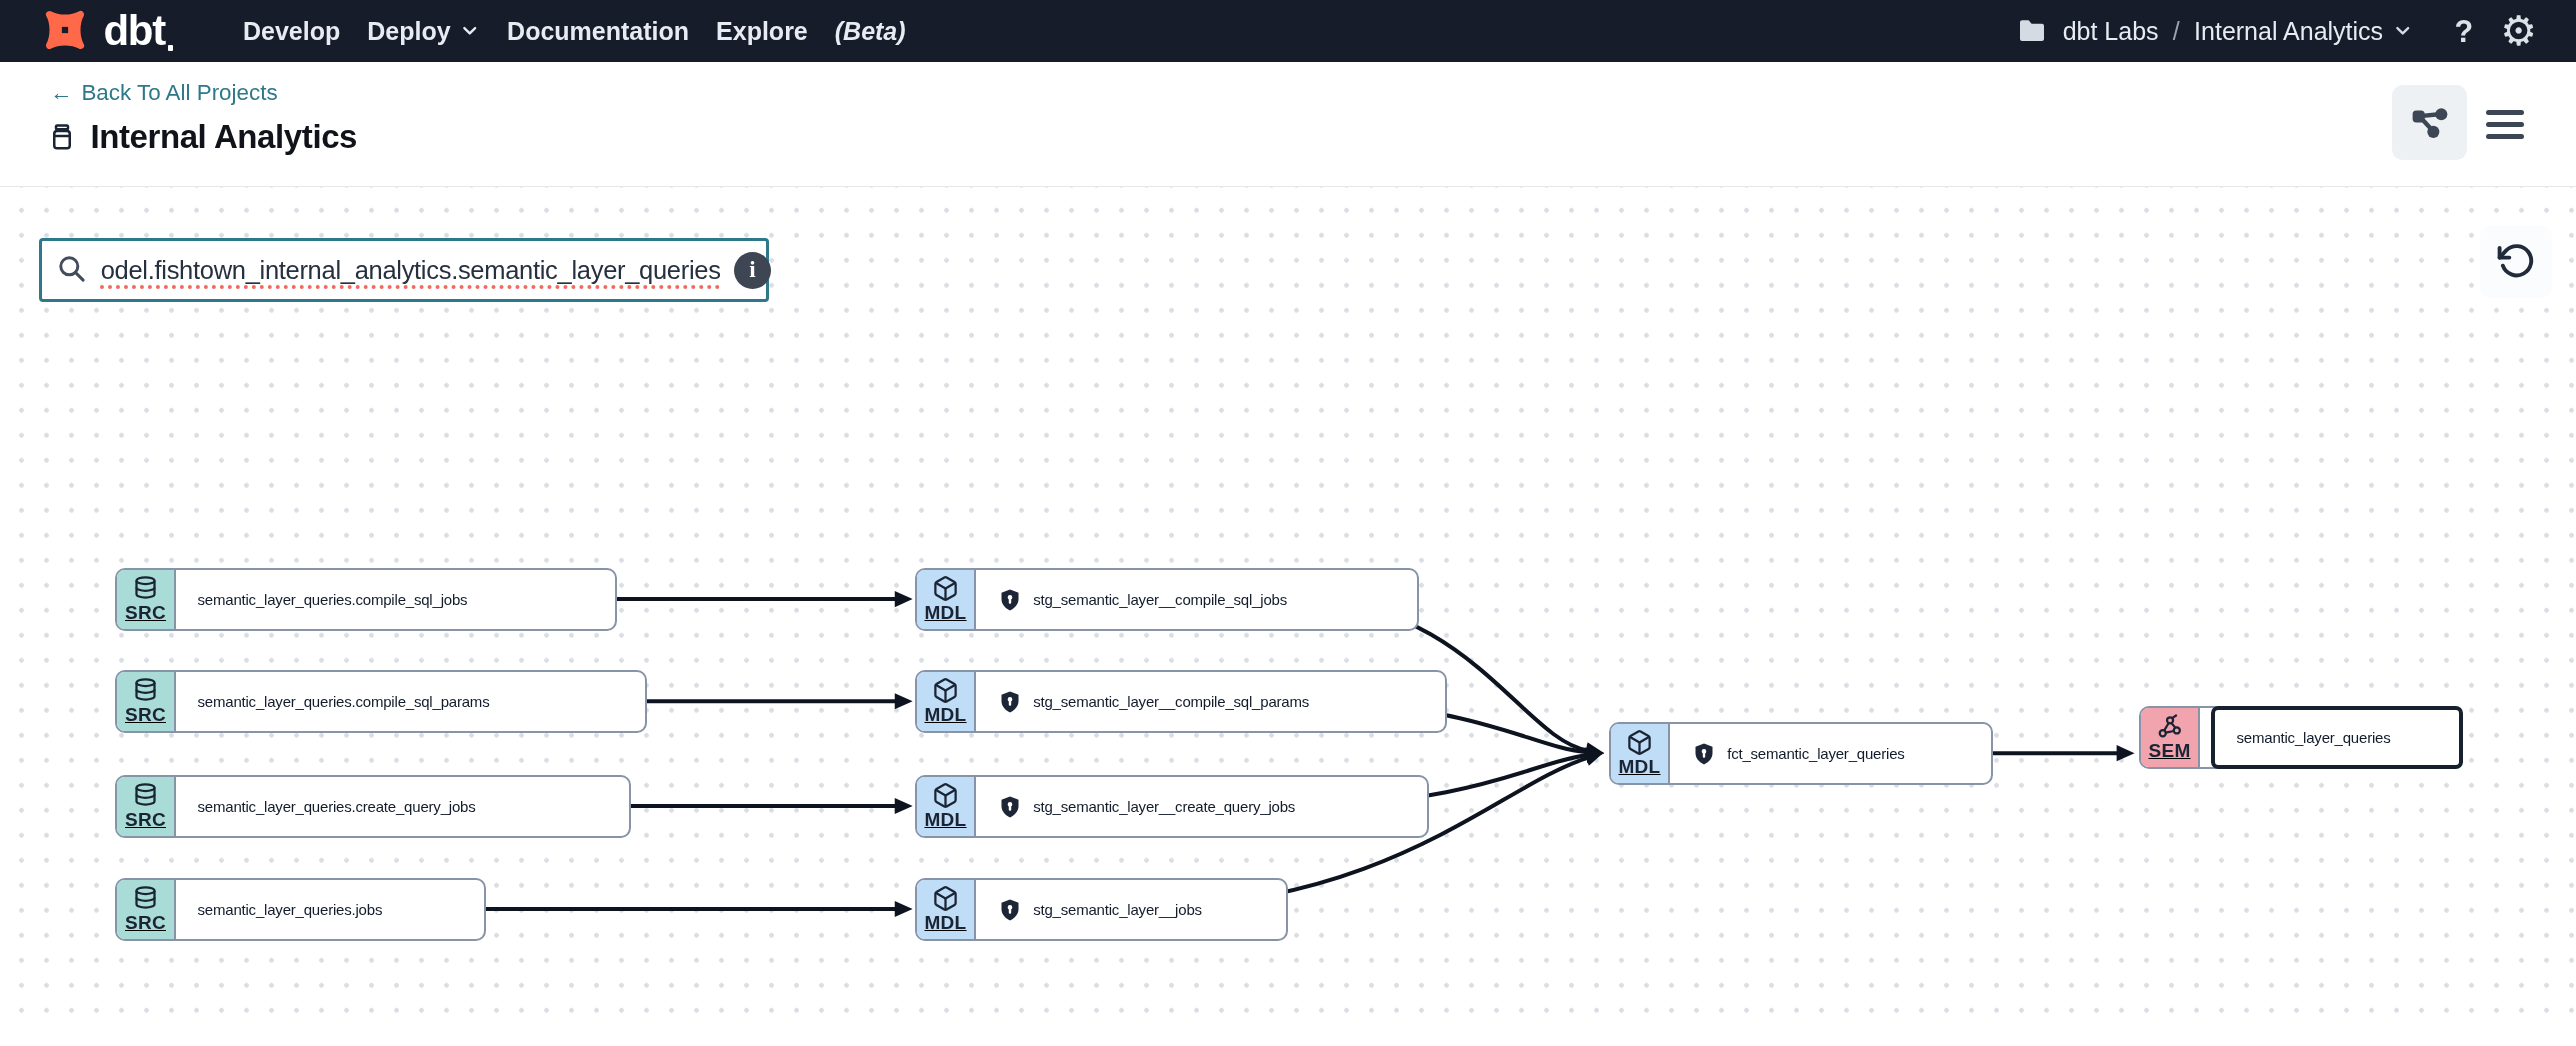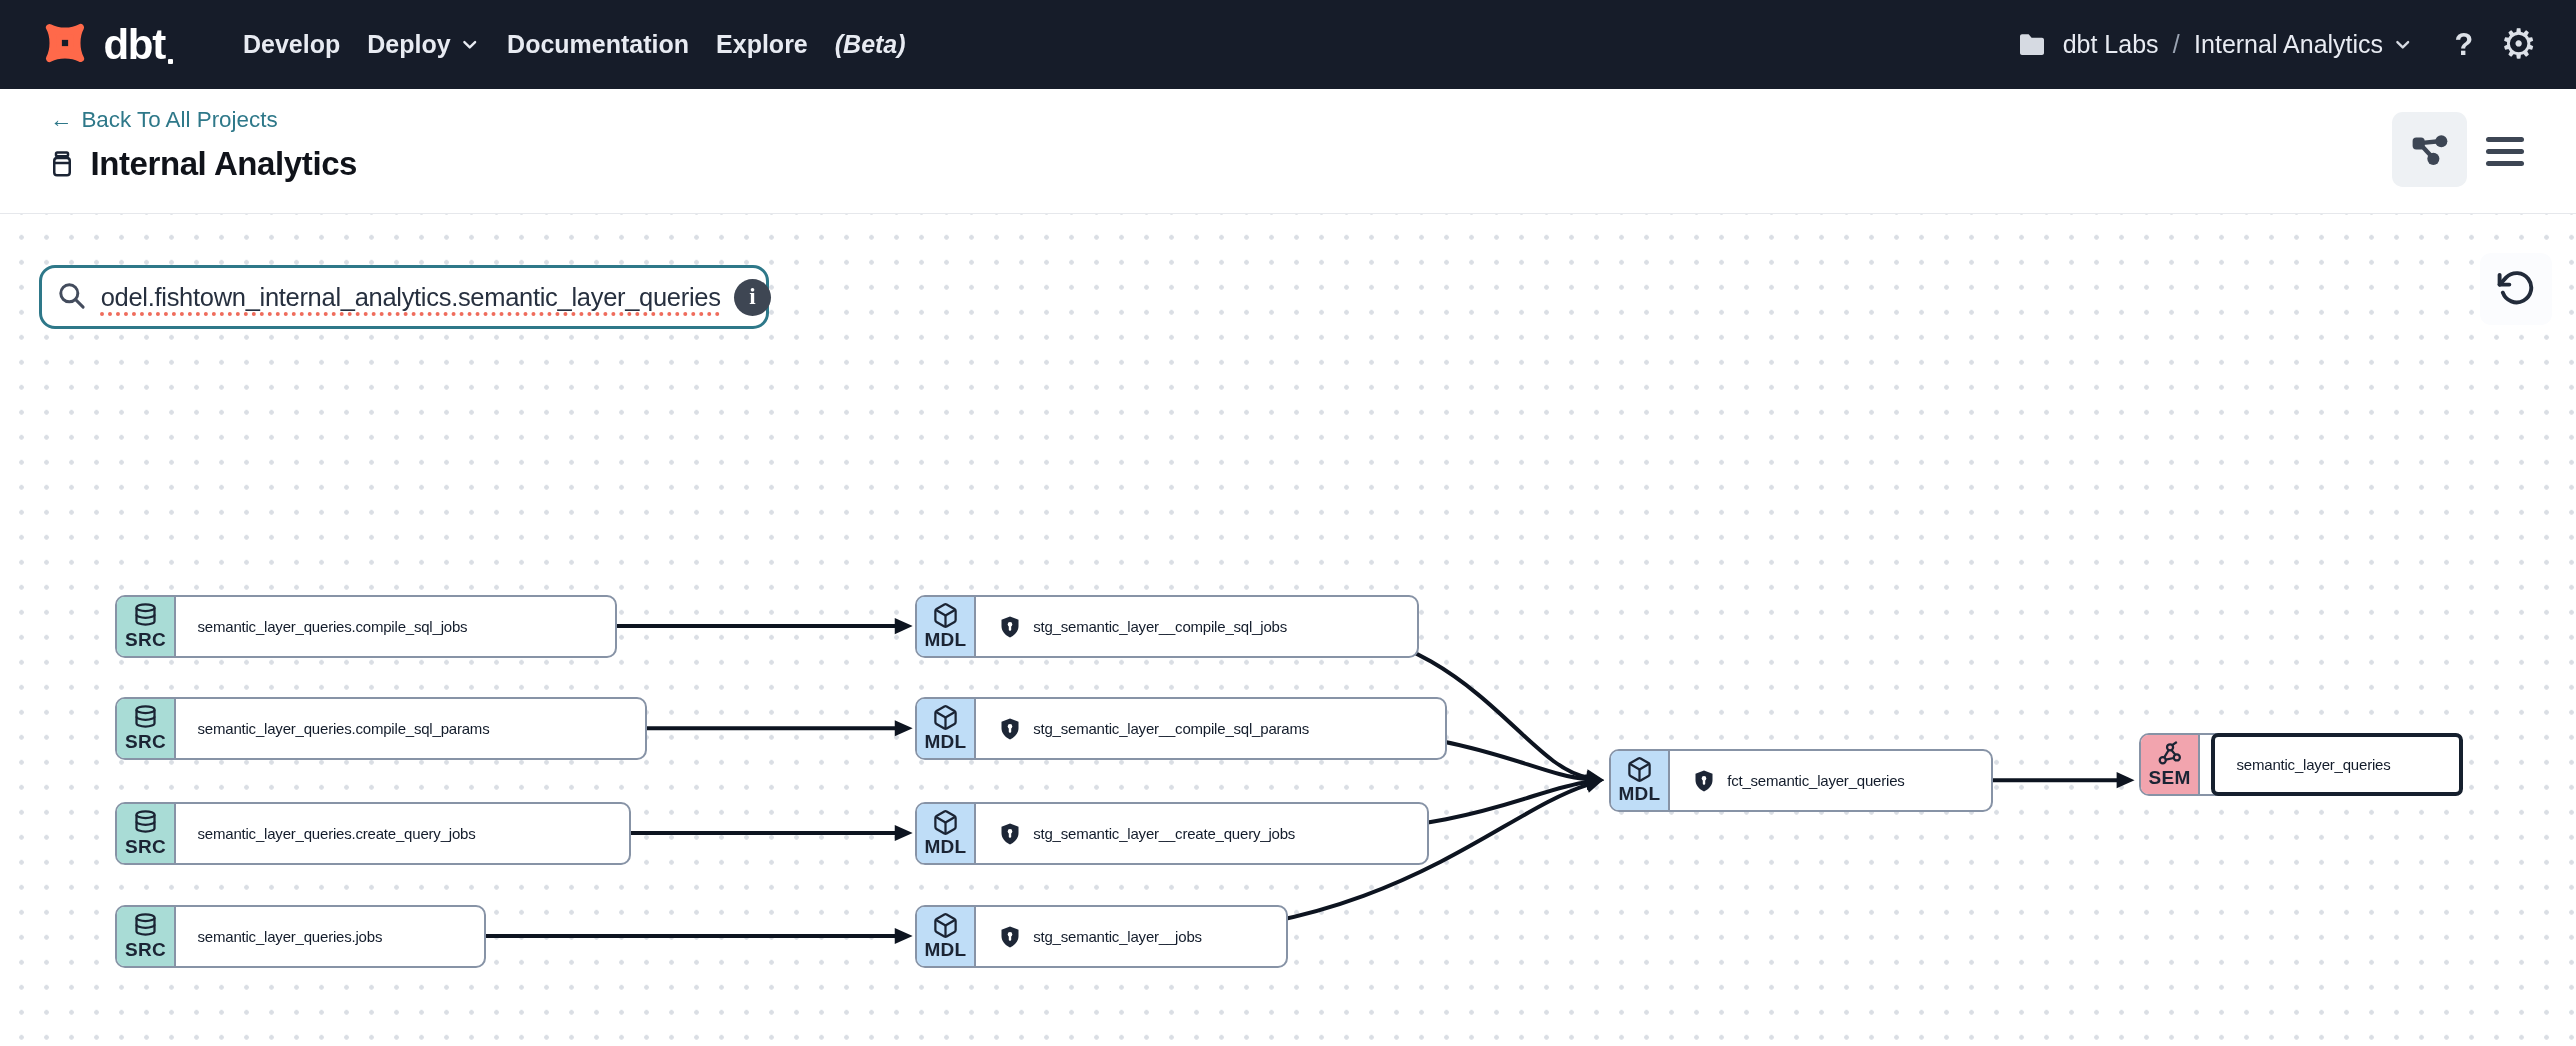--- a/index.html
+++ b/index.html
@@ -1,19 +1,19 @@
 <!DOCTYPE html>
 <html style="font-size:14.3px"><head>
 <meta charset="utf-8">
 <style>
   * { margin:0; padding:0; box-sizing:border-box; }
   html,body { width:2576px; height:1047px; background:#fff; font-family:"Liberation Sans",sans-serif; overflow:hidden; }
 
   
-  .navbar { height:89px; background:#161c29; display:flex; align-items:center; padding:0 39px; }
+  .navbar { height:62px; background:#161c29; display:flex; align-items:center; padding:0 39px; }
   .logo { display:flex; align-items:center; cursor:pointer; }
   .logo svg { width:52px; height:52px; }
   .brand-text { color:#fff; font-size:42px; font-weight:700; letter-spacing:-1.3px; margin-left:12.5px; }
   .brand-dot { width:5.4px; height:5.4px; background:#fff; border-radius:0.9px; align-self:flex-end; margin:0 0 8px 2.7px; }
   .nav-menu { display:flex; gap:27px; margin-left:70px; }
   .nav-item { color:#e8ebf2; font-size:25px; font-weight:600; display:flex; align-items:center; gap:8px; cursor:pointer; }
   .nav-item .beta { font-style:italic; margin-left:19px; }
   .chev svg { width:21.5px; height:21.5px; display:block; }
   .nav-right { margin-left:auto; display:flex; align-items:center; color:#e8ebf2; font-size:25px; }
   .folder-ic { margin-right:14.3px; display:flex; }
@@ -36,35 +36,35 @@
   .hamburger i { display:block; width:38px; height:5px; background:#3d4654; border-radius:2.7px; }
 
   
   .canvas { position:relative; width:2576px; height:834px; background-color:#fff;
     background-image:radial-gradient(circle, #dadee4 2.1px, transparent 2.5px);
     background-size:25px 25px; background-position:9px 10.8px; }
   #edges { position:absolute; left:0; top:0; width:2576px; height:834px; z-index:1; }
   .edge { fill:none; stroke:#0d1420; stroke-width:4.5; }
 
   .search-bar { position:absolute; left:39px; top:51px; width:730px; height:64px; z-index:3;
-    border:3.1px solid #2e7889; border-radius:16px; background:#fff; display:flex; align-items:center; padding:0 14.3px; gap:13.4px; cursor:text; }
+    border:3.1px solid #2e7889; border-radius:4px; background:#fff; display:flex; align-items:center; padding:0 14.3px; gap:13.4px; cursor:text; }
   .search-bar svg { width:31px; height:31px; flex:none; }
   .search-value { font-size:25.5px; color:#27303f; white-space:nowrap; letter-spacing:-0.3px;
     text-decoration:underline dotted #ef6c5c; text-decoration-thickness:4px; text-underline-offset:7.2px; }
   .info-chip { width:37px; height:37px; flex:none; border-radius:50%; background:#3e4653; color:#fff;
     display:flex; align-items:center; justify-content:center; font-family:"Liberation Serif",serif; font-size:23px; font-weight:700; cursor:pointer; }
 
   .reset-btn { position:absolute; right:24px; top:39px; width:72px; height:72px; z-index:3; background:#fbfcfe; border-radius:10.8px;
     display:flex; align-items:center; justify-content:center; cursor:pointer; }
   .reset-btn svg { width:39px; height:39px; }
 
   
   .node { position:absolute; height:63px; display:flex; background:#fff; border:2.2px solid #8793a6; border-radius:10px; z-index:2; cursor:pointer; }
   .nbadge { width:59px; flex:none; display:flex; flex-direction:column; align-items:center; justify-content:center; gap:0.9px;
-    border-right:2.2px solid #8793a6; border-radius:7.2px 0 0 7.2px; }
+    border-right:2.2px solid #8793a6; border-radius:7.2px 0 0 7.2px;text-decoration:underline; }
   .nbadge svg { width:27px; height:27px; display:block; }
   .blabel { font-size:19px; font-weight:700; color:#1b2434; letter-spacing:0.3px; }
   .nbody { display:flex; align-items:center; padding:0 21.5px; gap:11.7px; border-radius:0 7.2px 7.2px 0; }
   .nlabel { font-size:15px; color:#131c2b; white-space:nowrap; letter-spacing:-0.2px; }
   .shield { display:flex; } .shield svg { width:24px; height:24px; }
   .node.src .nbadge { background:#a9dcd6; }
   .node.mdl .nbadge { background:#bfddf7; }
   .node.sem .nbadge { background:#f2a4ae; }
   .node.selected { border-color:#8793a6; }
   .node.selected .nbody { border:4.5px solid #16202e; margin:-2.2px -2.2px -2.2px 11px; border-radius:7.2px; flex:1; }

